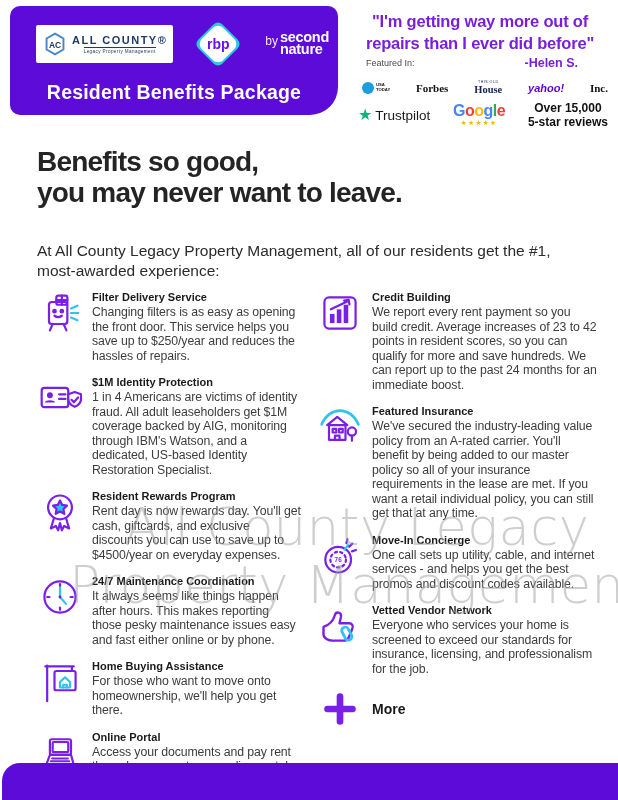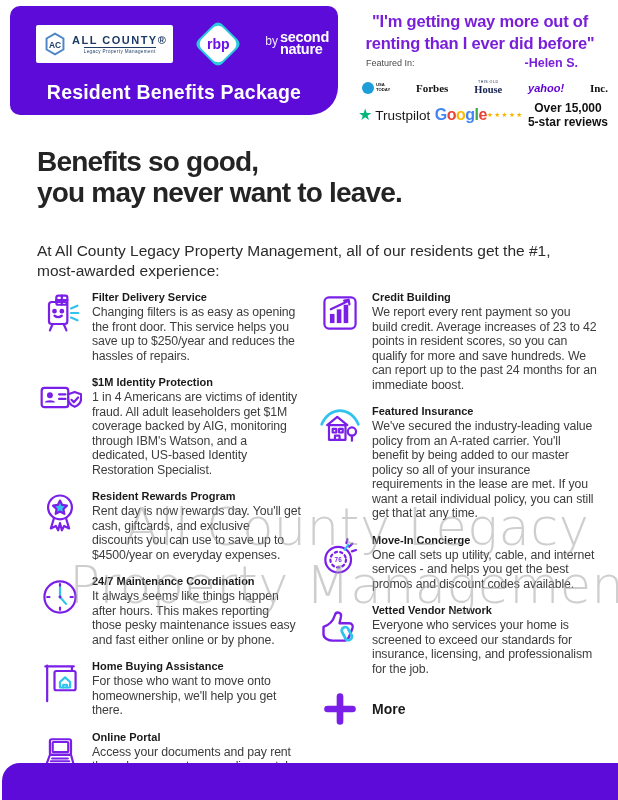--- a/index.html
+++ b/index.html
@@ -47,21 +47,21 @@
   .house-small { font-size:3.6px; color:#14214f; letter-spacing:.5px; }
   .house-big { font-family:"Liberation Serif", serif; font-weight:bold; font-size:10.5px; color:#14214f; }
   .yahoo { font-weight:bold; font-style:italic; font-size:11px; color:#5F01D1; }
   .inc { font-family:"Liberation Serif", serif; font-weight:bold; font-size:11px; color:#111; }
 
   
   .reviews { position:absolute; left:358px; top:101px; width:250px; display:flex; align-items:center; justify-content:space-between; }
   .tp { display:flex; align-items:center; gap:3px; }
   .tp-star { color:#00B67A; font-size:16px; line-height:1; }
   .tp-name { font-size:13.5px; font-weight:500; color:#191919; }
-  .google { display:flex; flex-direction:row; align-items:center; line-height:1; }
+  .google { display:flex; flex-direction:column; align-items:center; line-height:1; }
   .google-word { font-size:16px; font-weight:bold; letter-spacing:-.5px; }
   .g1,.g4 { color:#4285F4; } .g2 { color:#EA4335; } .g3 { color:#FBBC05; } .g5 { color:#34A853; } .g6 { color:#EA4335; }
   .google-stars { color:#F4B400; font-size:6.5px; letter-spacing:1.5px; margin-top:1px; }
   .rev-sum { font-size:12px; font-weight:bold; color:#111; text-align:center; line-height:1.18; }
 
   
   .headline { position:absolute; left:37px; top:146px; font-size:28px; font-weight:800; color:#242424; line-height:1.12; letter-spacing:-.8px; }
   .subhead { position:absolute; left:37px; top:241px; width:552px; font-size:15.5px; color:#2b2b2b; line-height:1.32; }
 
   
@@ -116,21 +116,21 @@
           <span>second</span><br>
           <span>nature</span>
         </span>
       </div>
     </div>
     <div class="rbp-title">Resident Benefits Package</div>
   </div>
 
   <div class="quote">
     <span>"I'm getting way more out of</span><br>
-    <span>renting than I ever did before"</span>
+    <span>repairs than I ever did before"</span>
   </div>
   <div class="quote-attr">-Helen S.</div>
 
   <div class="featured-label">Featured In:</div>
   <div class="featured-row">
     <div class="usat">
       <div class="usat-circle"></div>
       <div class="usat-text">
         <span>USA</span><br>
         <span>TODAY</span>

